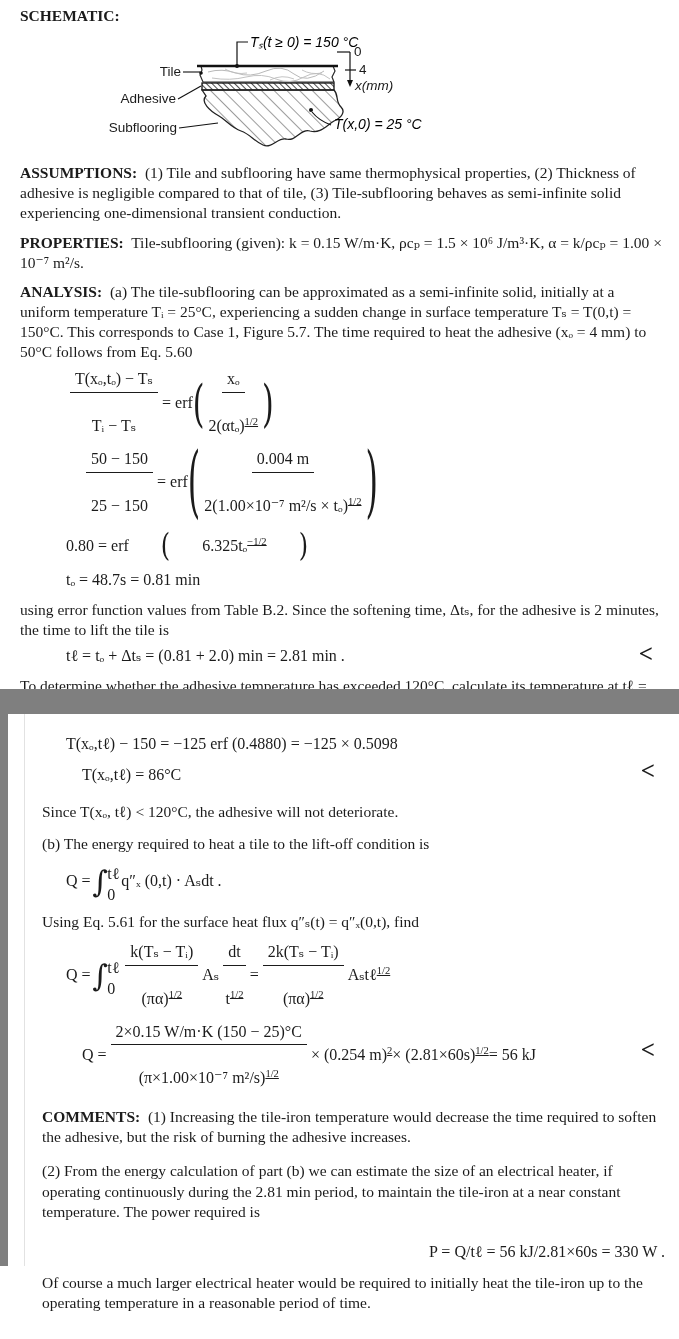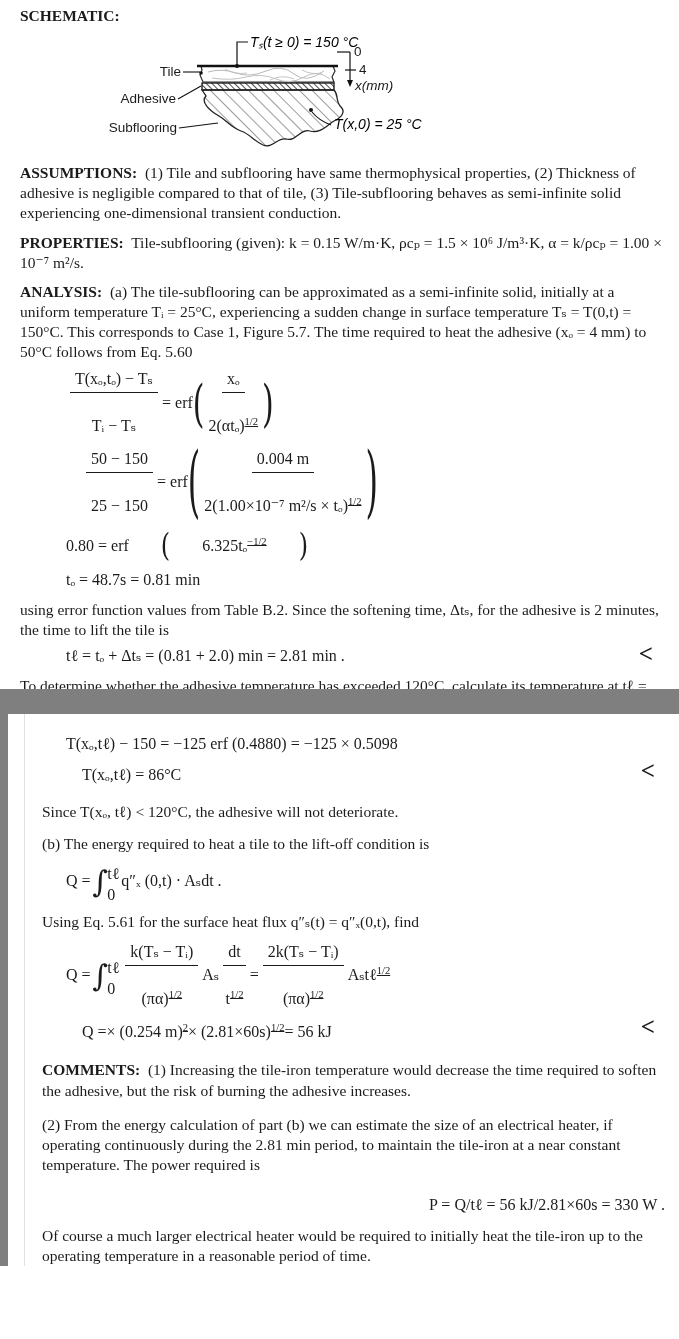--- a/index.html
+++ b/index.html
@@ -234,20 +234,24 @@
       <span class="frac">
         <span class="num">2k(Tₛ − Tᵢ)</span>
         <span class="den"><span>(πα)</span><sup class="exp">1/2</sup></span>
       </span>
       <span><span>Aₛtℓ</span><sup class="exp">1/2</sup></span>
     </div>
 
     <div class="row">
       <div class="eq grow" style="margin-top:12px;">
         <span>Q =</span>
+        <span class="frac">
+          <span class="num">2×0.15 W/m·K (150 − 25)°C</span>
+          <span class="den"><span>(π×1.00×10⁻⁷ m²/s)</span><sup class="exp">1/2</sup></span>
+        </span>
         <span><span>× (0.254 m)</span><sup class="exp">2</sup></span>
         <span><span>× (2.81×60s)</span><sup class="exp">1/2</sup></span>
         <span>= 56 kJ</span>
       </div>
       <span class="mark">&lt;</span>
     </div>
 
     <p style="margin-top:18px;"><span class="lead">COMMENTS:</span>&nbsp; <span>(1) Increasing the tile-iron temperature would decrease the time required to soften the adhesive, but the risk of burning the adhesive increases.</span></p>
 
     <p style="margin-top:14px;">(2) From the energy calculation of part (b) we can estimate the size of an electrical heater, if operating continuously during the 2.81 min period, to maintain the tile-iron at a near constant temperature.  The power required is</p>

